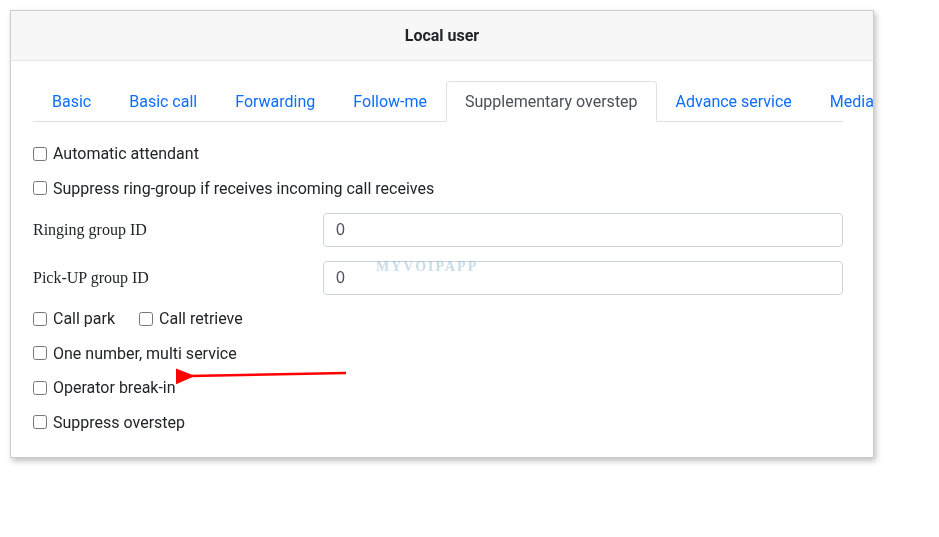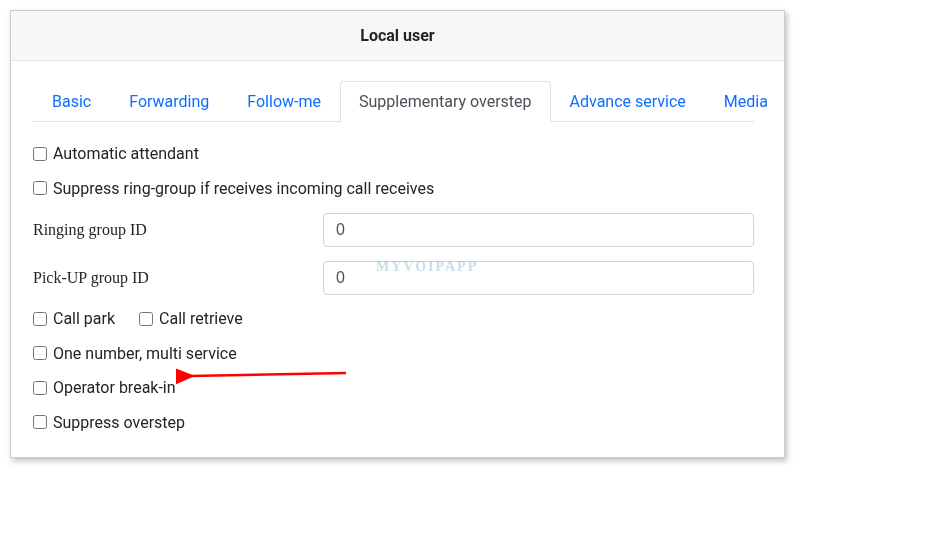--- a/index.html
+++ b/index.html
@@ -5,21 +5,21 @@
   * { box-sizing: border-box; }
   body {
     margin: 0;
     padding: 10px;
     font-family: -apple-system, BlinkMacSystemFont, "Segoe UI", Roboto, Arial, sans-serif;
     font-size: 15px;
     color: #212529;
     background: #fff;
   }
   .panel {
-    width: 775px;
+    width: 864px;
     border: 1px solid #ccc;
     background: #fff;
     box-shadow: 2px 3px 6px rgba(0,0,0,0.25);
   }
   .panel-header {
     background: #f7f7f7;
     border-bottom: 1px solid #e5e5e5;
     text-align: center;
     padding: 15px 0;
     font-weight: 700;
@@ -111,20 +111,21 @@
 </style>
 </head>
 <body>
 
 <div class="panel">
   <div class="panel-header">Local user</div>
   <div class="panel-body">
 
     <div class="tabs">
       <div class="tab">Basic</div>
+      <div class="tab">Basic call</div>
       <div class="tab">Forwarding</div>
       <div class="tab">Follow-me</div>
       <div class="tab active">Supplementary overstep</div>
       <div class="tab">Advance service</div>
       <div class="tab">Media</div>
     </div>
 
     <div class="check-row">
       <span class="check-item">
         <input type="checkbox" id="cb-auto" style="">

